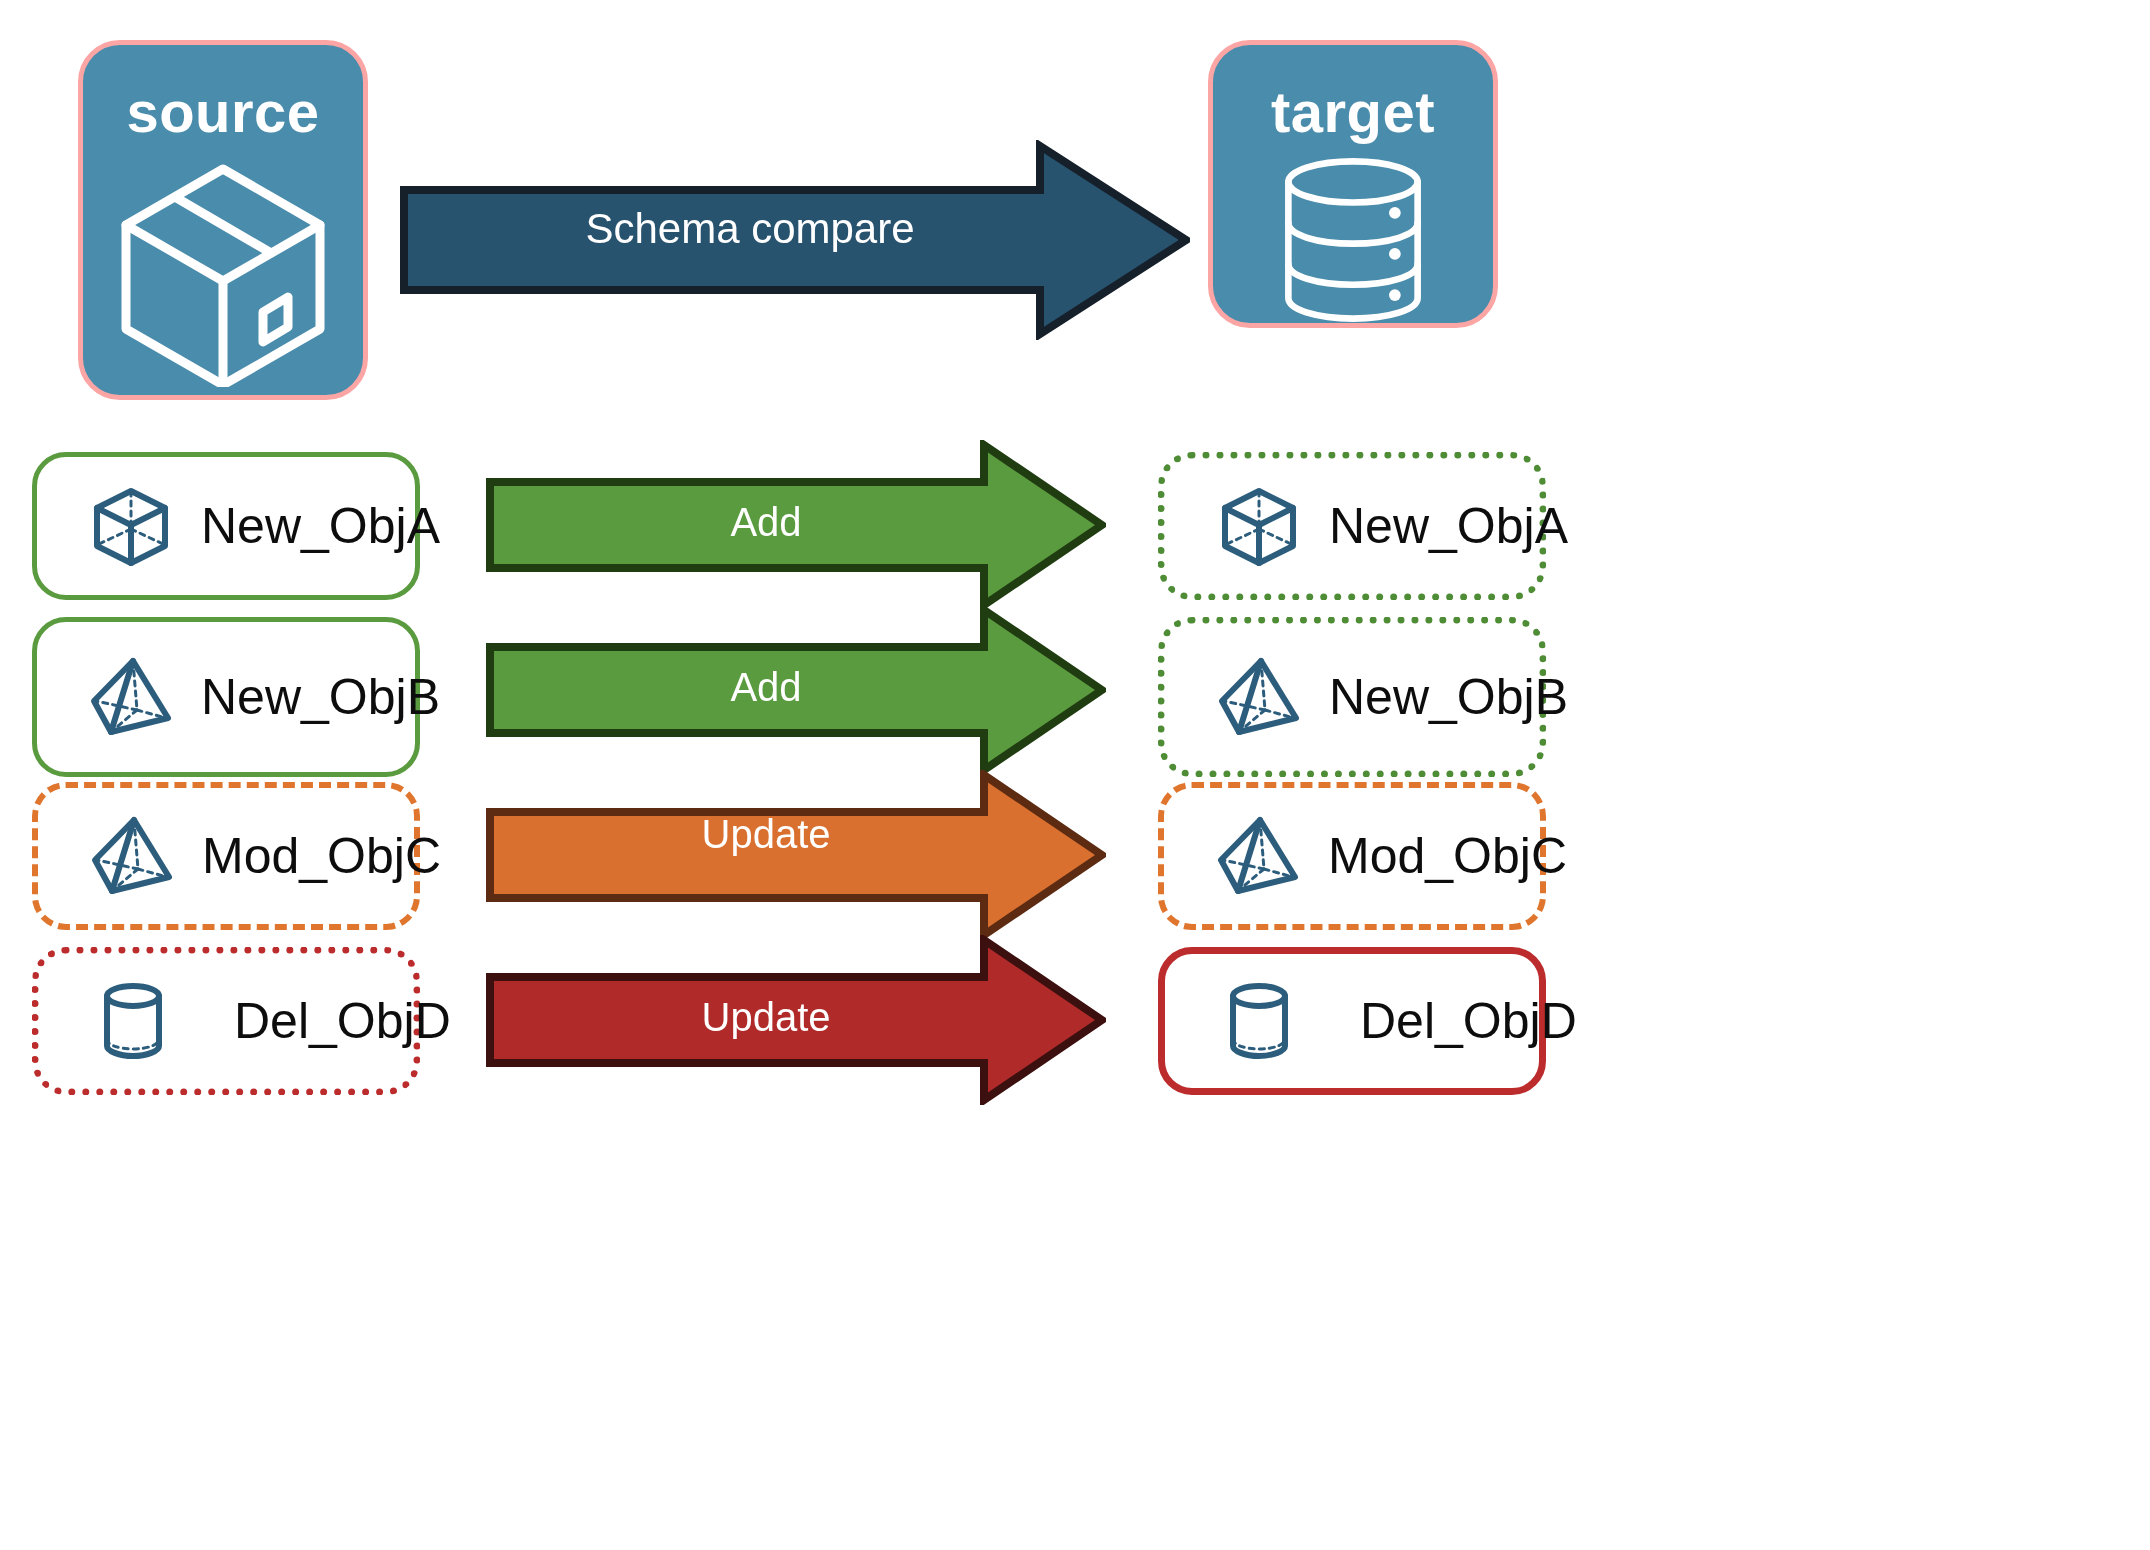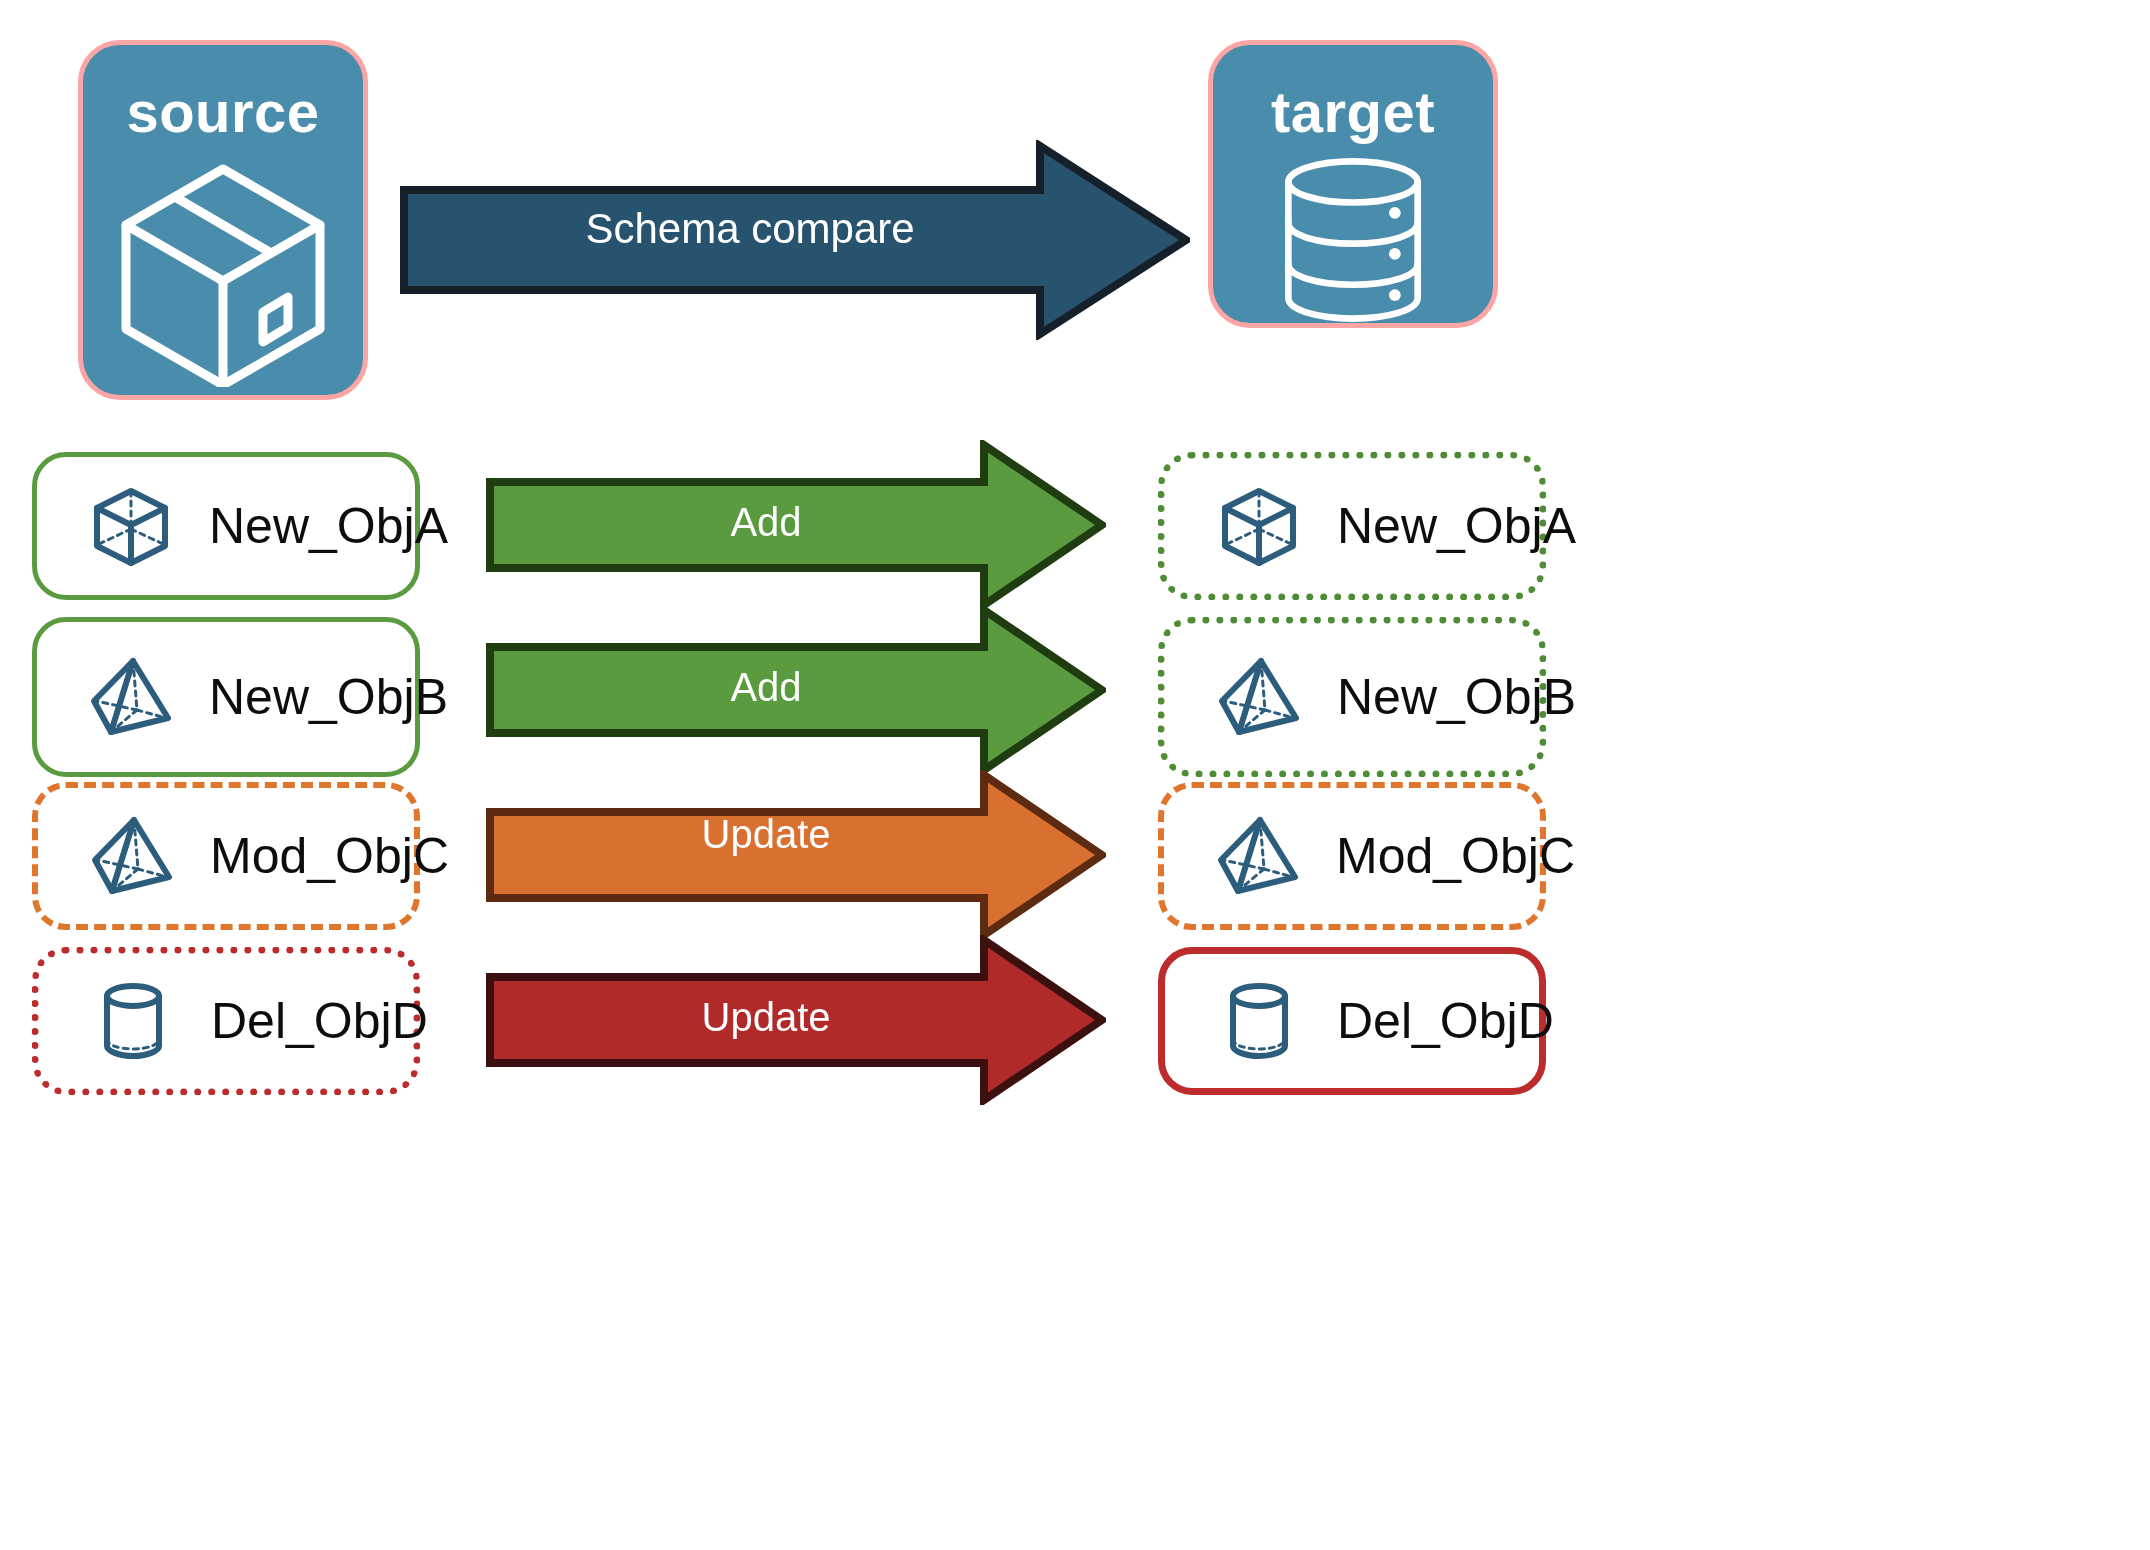--- a/index.html
+++ b/index.html
@@ -75,41 +75,41 @@
     border-radius: 34px;
     display: flex;
     align-items: center;
   }
   .card-icon {
     flex: 0 0 auto;
     margin-left: 52px;
     display: block;
   }
   .card-label {
-    margin-left: 36px;
+    margin-left: 28px;
     font-size: 50px;
     color: #0d0d0d;
     white-space: nowrap;
     line-height: 1;
   }
 
   .card.solid-green  { border: 5px solid #5b9b3f; }
   .card.dotted-green { border: 7px dotted #4e8c35; }
   .card.dashed-orange{ border: 6px dashed #e0762e; }
   .card.dotted-red   { border: 7px dotted #bc2c2c; }
   .card.solid-red    { border: 7px solid #bc2c2c; }
 
   .src-card { left: 32px;  width: 388px; }
   .tgt-card { left: 1158px; width: 388px; }
 
   
   .row-1 { top: 452px; height: 148px; }
   .row-2 { top: 617px; height: 160px; }
   .row-3 { top: 782px; height: 148px; }
-  .row-4 { top: 947px; height: 148px; }
+  .row-4 { top: 947px; height: 148px; gap: 31px; }
 
   
   .action-arrow {
     position: absolute;
     left: 486px;
     width: 620px;
   }
   .aa-1 { top: 440px;  height: 170px; }
   .aa-2 { top: 605px;  height: 170px; }
   .aa-3 { top: 770px;  height: 170px; }

